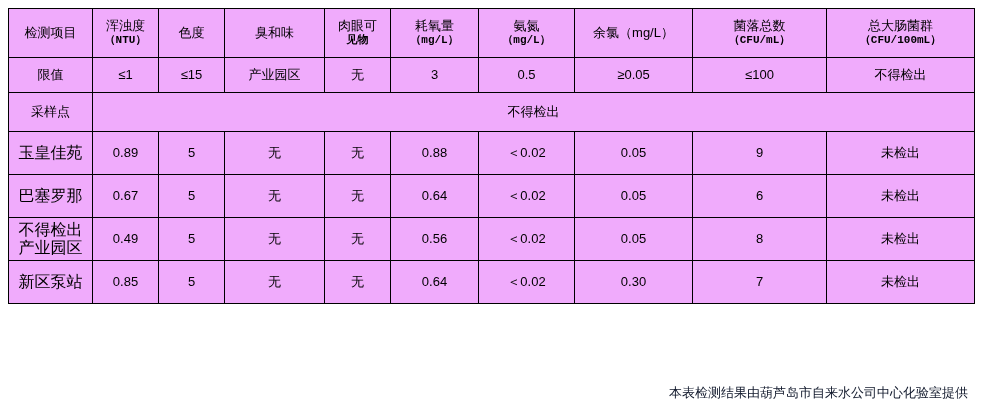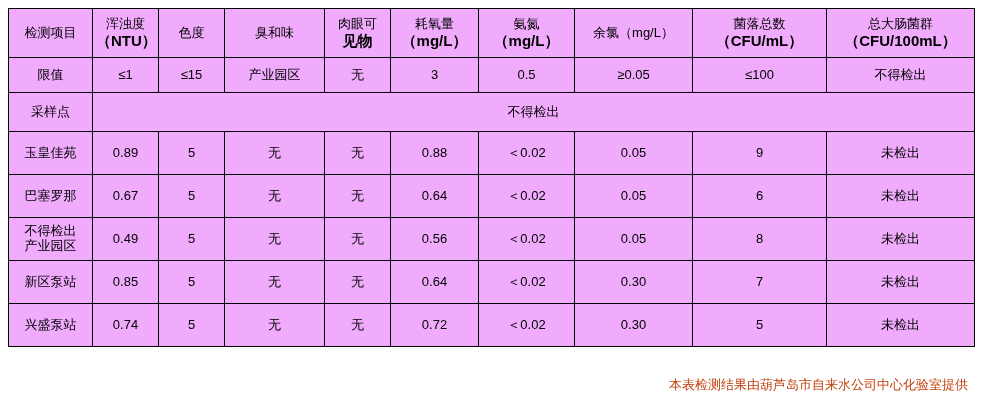--- a/index.html
+++ b/index.html
@@ -40,22 +40,23 @@
   .hdr-cell {
     font-weight: bold;
     font-size: 13.5px;
     height: 44px;
   }
   .hdr-main {
     display: block;
   }
   .hdr-sub {
     display: block;
-    font-size: 15px;
-    font-weight: bold;
+    font-size: 11px;
+    font-weight: bold;
+    font-family: Liberation Mono, monospace;
   }
   .limit-row td {
     font-weight: bold;
     height: 30px;
     font-size: 13.5px;
   }
   .limit-row td.num {
     font-weight: normal;
     font-size: 13px;
   }
@@ -65,29 +66,29 @@
     font-size: 14px;
   }
   .section-row td.left {
     font-weight: normal;
   }
   .data-row td {
     height: 38px;
     font-size: 13px;
   }
   .data-row td.site {
-    font-size: 13px;
+    font-size: 16px;
     line-height: 1.15;
   }
   .footer {
     position: absolute;
     right: 14px;
-    bottom: 16px;
-    font-size: 13px;
-    color: #c2410c;
+    bottom: 8px;
+    font-size: 13px;
+    color: #0f172a;
     white-space: nowrap;
   }
   .col-item { width: 84px; }
   .col-ntu { width: 66px; }
   .col-color { width: 66px; }
   .col-odor { width: 100px; }
   .col-visible { width: 66px; }
   .col-oxygen { width: 88px; }
   .col-ammonia { width: 96px; }
   .col-chlorine { width: 118px; }
@@ -222,30 +223,18 @@
         <td>5</td>
         <td>无</td>
         <td>无</td>
         <td>0.64</td>
         <td>＜0.02</td>
         <td>0.30</td>
         <td>7</td>
         <td>未检出</td>
       </tr>
 
-      <tr class="data-row">
-        <td class="site">兴盛泵站</td>
-        <td>0.74</td>
-        <td>5</td>
-        <td>无</td>
-        <td>无</td>
-        <td>0.72</td>
-        <td>＜0.02</td>
-        <td>0.30</td>
-        <td>5</td>
-        <td>未检出</td>
-      </tr>
     </tbody>
   </table>
 
   <div class="footer">本表检测结果由葫芦岛市自来水公司中心化验室提供</div>
 
 </div>
 
 </body></html>

